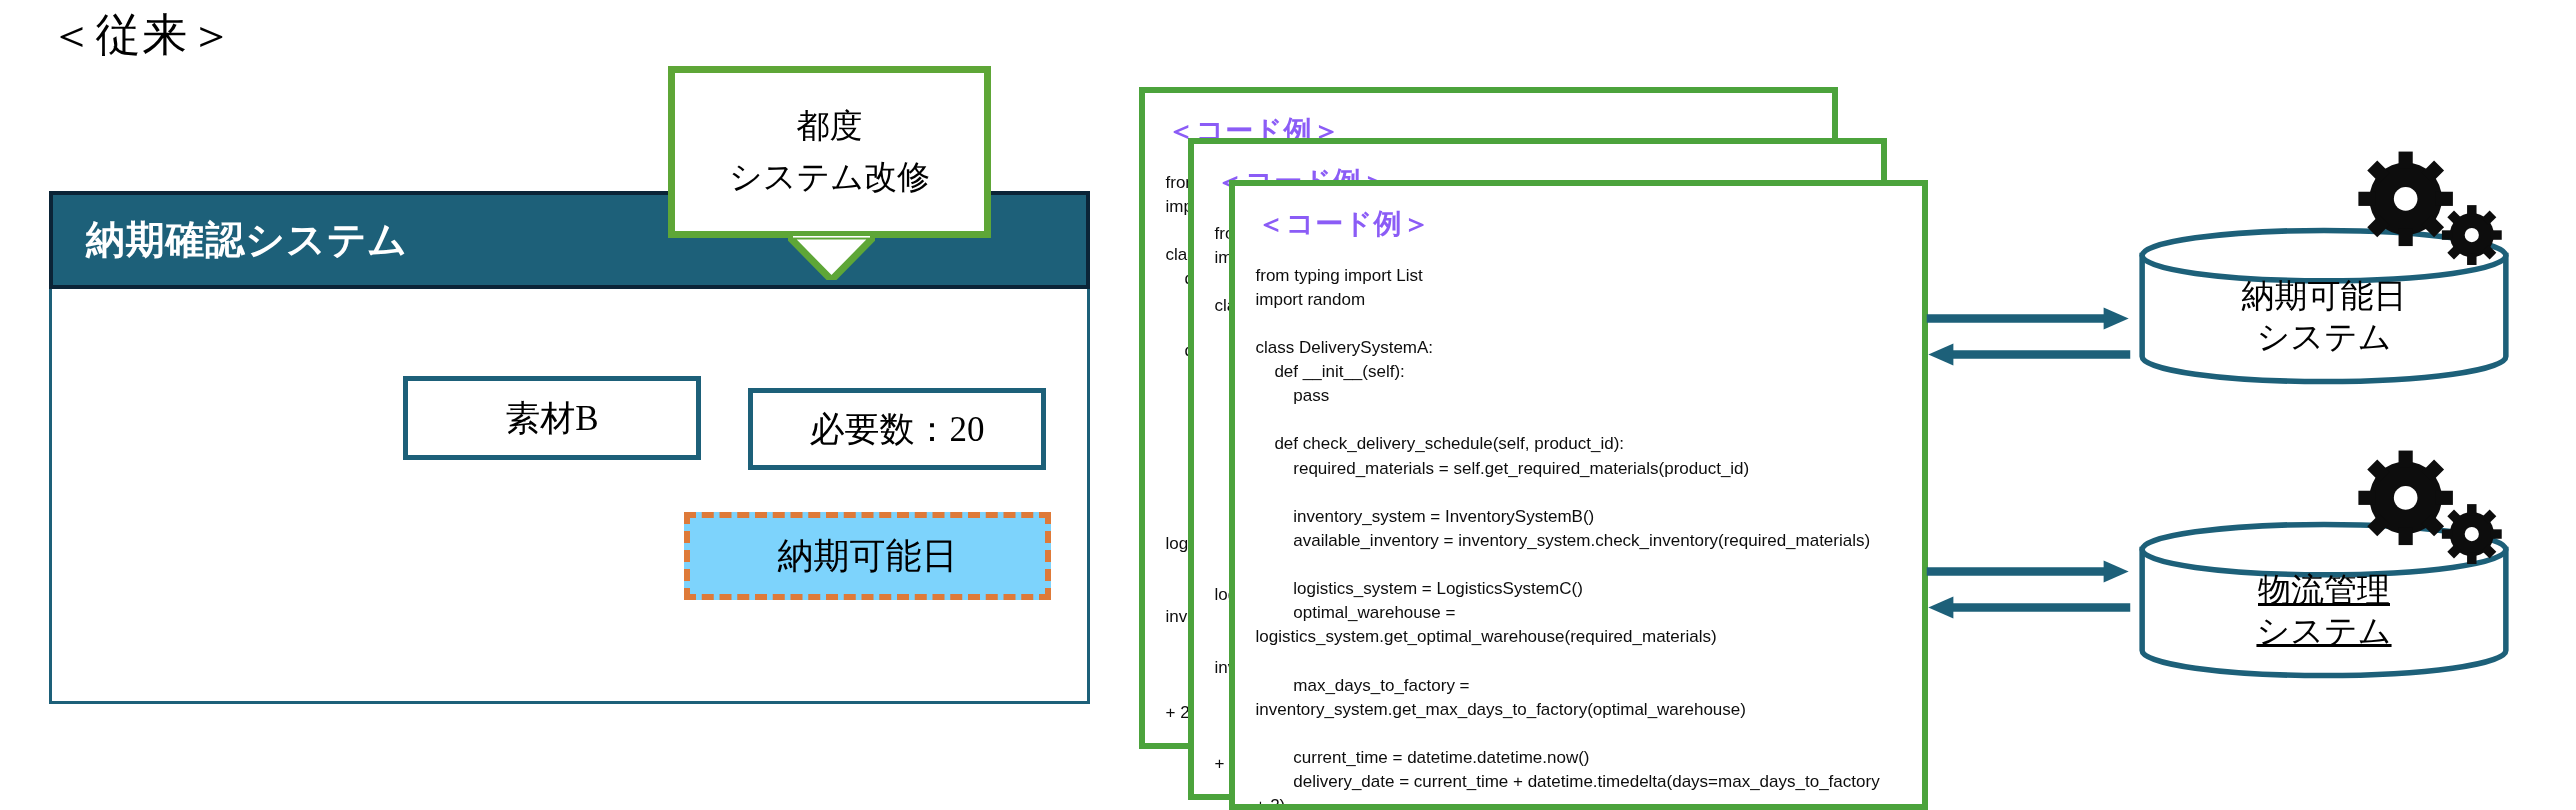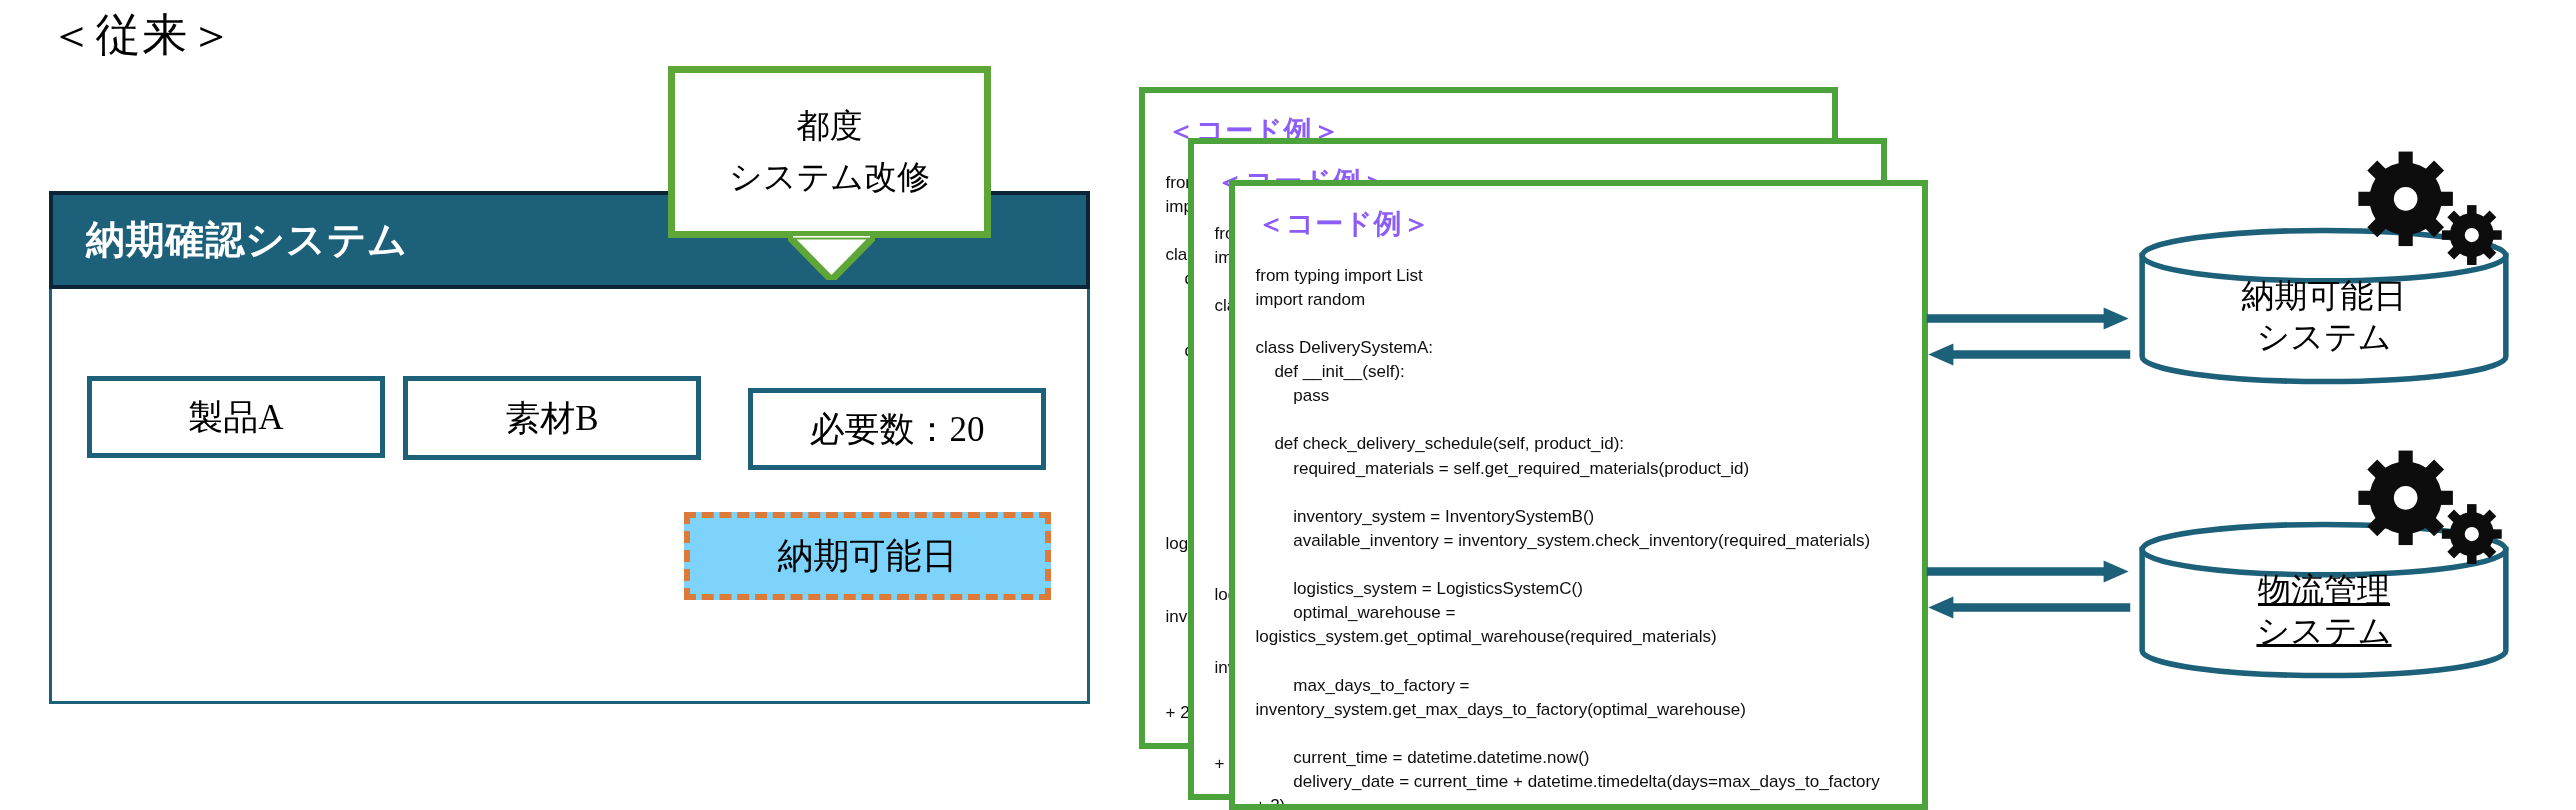--- a/index.html
+++ b/index.html
@@ -143,21 +143,20 @@
 <div id="stage">
 
   <div class="section-title">＜従来＞</div>
 
   <div class="sys-panel"></div>
 
   <div class="sys-header">
     <div class="sys-header-label">納期確認システム</div>
   </div>
 
-  <div class="field-box fb1">製品A</div>
   <div class="field-box fb2">素材B</div>
   <div class="field-box fb3">必要数：20</div>
   <div class="field-dashed">納期可能日</div>
 
   <div class="callout">
     <div>都度</div>
     <div>システム改修</div>
   </div>
   <svg class="callout-tail" viewBox="0 0 110 56">
     <polygon points="0,0 110,0 55,56" fill="#ffffff" stroke="#5EA637" stroke-width="9"></polygon>

